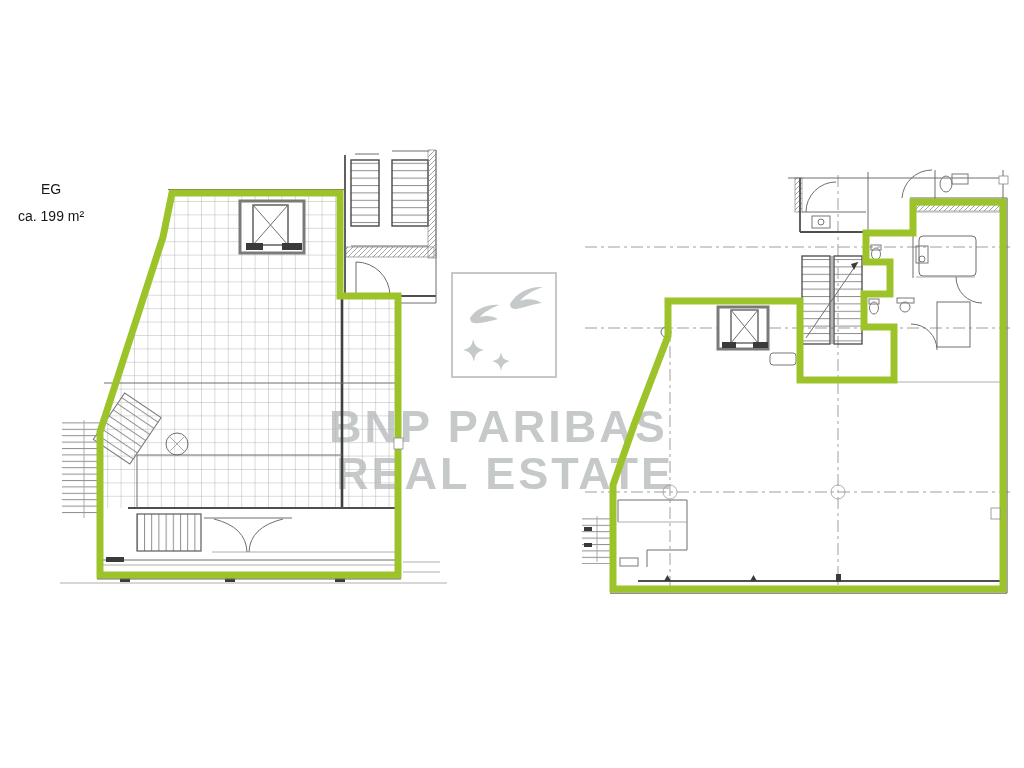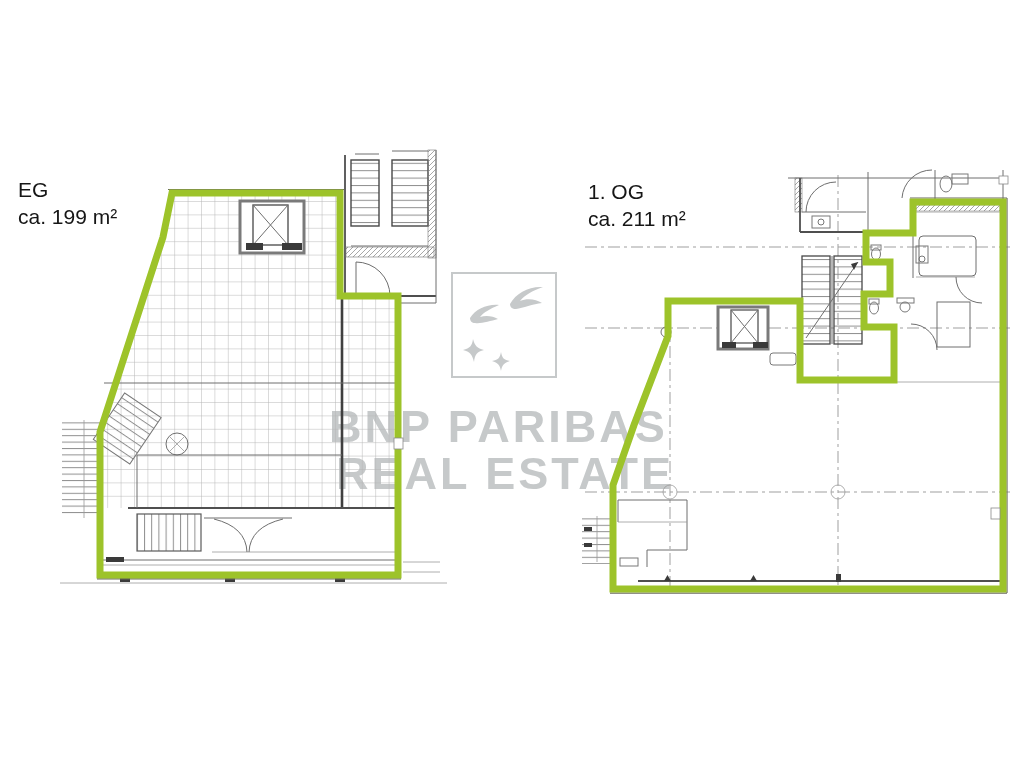--- a/index.html
+++ b/index.html
@@ -27,21 +27,21 @@
   .w3{stroke:#3f3f3f;stroke-width:2.6;fill:none;}
   .lt{stroke:#9a9a9a;stroke-width:0.8;fill:none;}
   .seam{stroke:#6b6b5e;stroke-width:1.2;fill:none;}
   .dash{stroke:#9f9f9f;stroke-width:1;fill:none;stroke-dasharray:12 4 3 4;}
   .green{stroke:var(--outline-green);stroke-width:7;fill:none;stroke-linejoin:miter;}
   .dark{fill:#3a3a3a;stroke:none;}
   .fixture{stroke:#787878;stroke-width:1;fill:none;}
   .gridline{stroke:var(--grid-gray);stroke-width:1;fill:none;}
   .steps{stroke:#8f8f8f;stroke-width:1;fill:none;}
   
-  .label{position:absolute;z-index:3;color:var(--label-black);font-size:21px;line-height:27px;}
+  .label{position:absolute;z-index:3;color:var(--label-black);font-size:14px;line-height:27px;text-align:center;}
   .label-eg{left:18px;top:176px;}
   .label-og{left:588px;top:178px;}
 </style>
 </head>
 <body>
 
 <div class="stage">
 
   <div class="watermark">
     <div class="wm-logo">
@@ -262,17 +262,13 @@
       <polygon points="913,202 913,233 866,233 866,262 890,262 890,294 864,294 864,327 894,327 894,380 800,380 800,301 668,301 668,336 634,425 613,485 613,589 1003,589 1003,202" class="green"></polygon>
 
       <rect x="991" y="508" width="9" height="11" fill="#ffffff" stroke="#8a8a8a" stroke-width="0.8"></rect>
     </g>
   </svg>
 
   <div class="label label-eg">
     <div>EG</div>
     <div>ca. 199 m²</div>
   </div>
-  <div class="label label-og">
-    <div>1. OG</div>
-    <div>ca. 211 m²</div>
-  </div>
 </div>
 
 </body></html>

